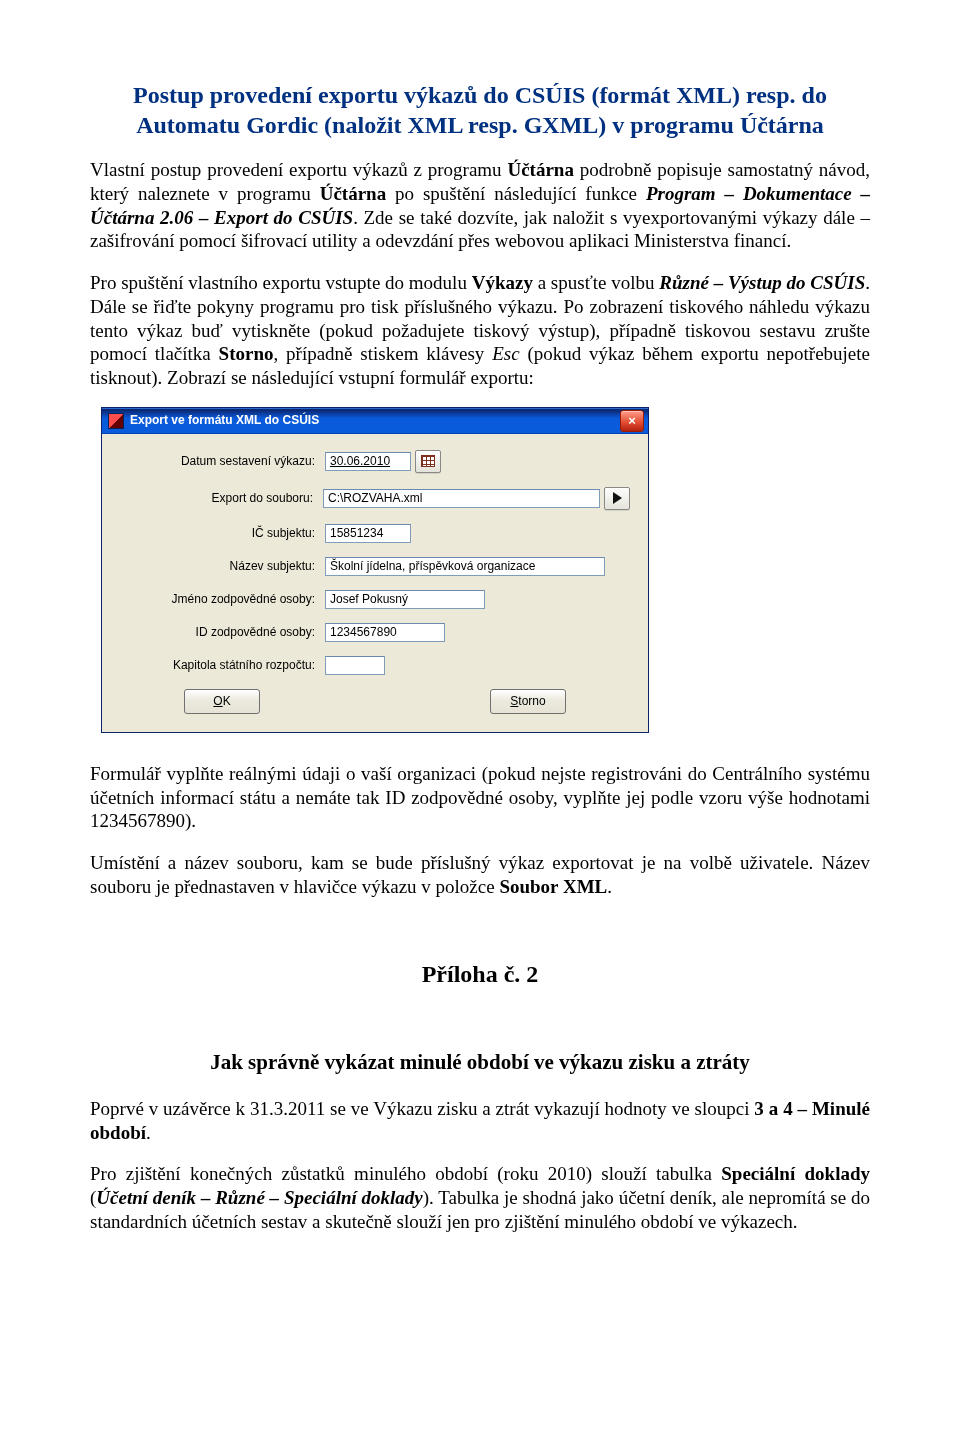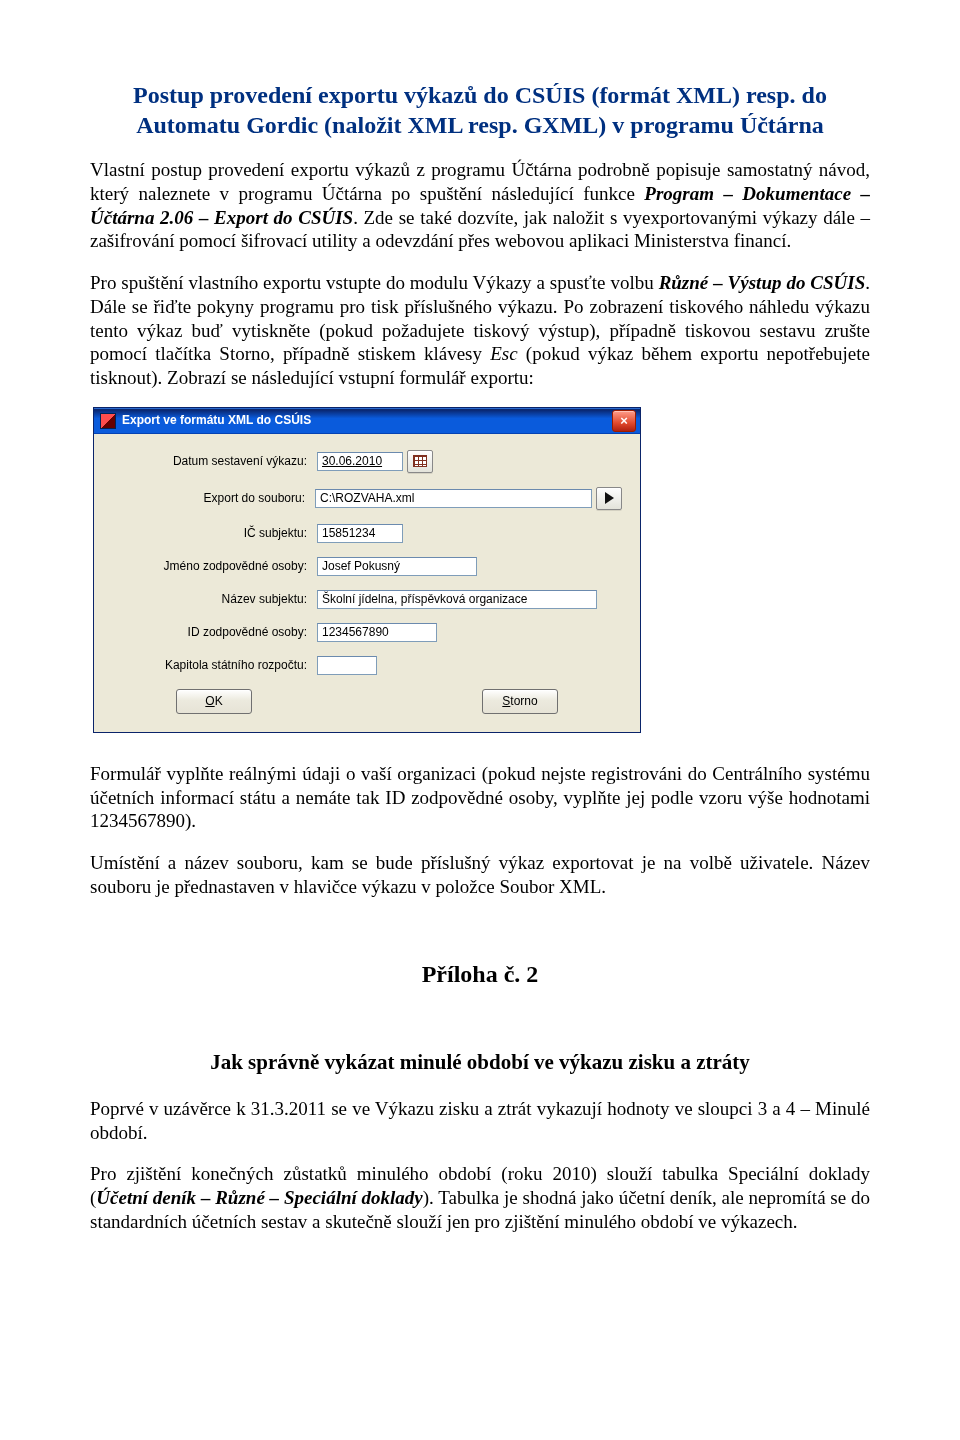--- a/index.html
+++ b/index.html
@@ -27,26 +27,26 @@
     font-weight: bold;
     font-size: 24px;
     margin: 60px 0 60px 0;
   }
   .jak {
     text-align: center;
     font-weight: bold;
     font-size: 21px;
     margin-bottom: 22px;
   }
-  .b { font-weight: normal; }
+  .b { font-weight: bold; }
   .bi { font-weight: bold; font-style: italic; }
   .i { font-style: italic; }
 
   
-  .dlg-wrap { margin: 0 0 30px 4px; }
+  .dlg-wrap { margin: 0 0 30px 12px; }
   .dlg {
     width: 546px;
     font-family: Tahoma, Arial, sans-serif;
     font-size: 12px;
     color: #000;
     box-shadow: 0 0 0 1px #0a246a;
     background: #ece9d8;
   }
   .dlg-titlebar {
     display: flex;
@@ -191,27 +191,27 @@
             <span class="play"></span>
           </span>
       </div>
 
       <div class="row">
         <span class="lbl">IČ subjektu:</span>
         <span class="field f-ic">15851234</span>
       </div>
 
       <div class="row">
+        <span class="lbl">Název subjektu:</span>
+        <span class="field f-naz">Školní jídelna, příspěvková organizace</span>
+      </div>
+
+      <div class="row">
         <span class="lbl">Jméno zodpovědné osoby:</span>
         <span class="field f-jm">Josef Pokusný</span>
-      </div>
-
-      <div class="row">
-        <span class="lbl">Název subjektu:</span>
-        <span class="field f-naz">Školní jídelna, příspěvková organizace</span>
       </div>
 
 
       <div class="row">
         <span class="lbl">ID zodpovědné osoby:</span>
         <span class="field f-id">1234567890</span>
       </div>
 
       <div class="row">
         <span class="lbl">Kapitola státního rozpočtu:</span>

